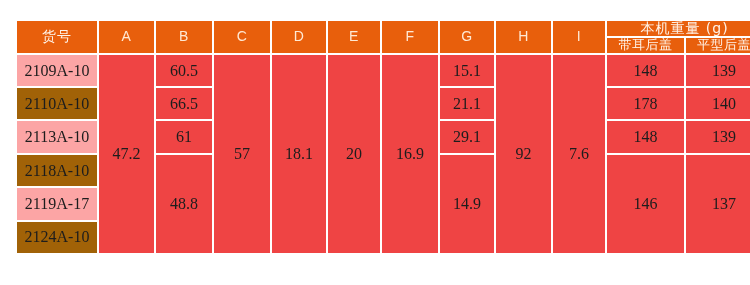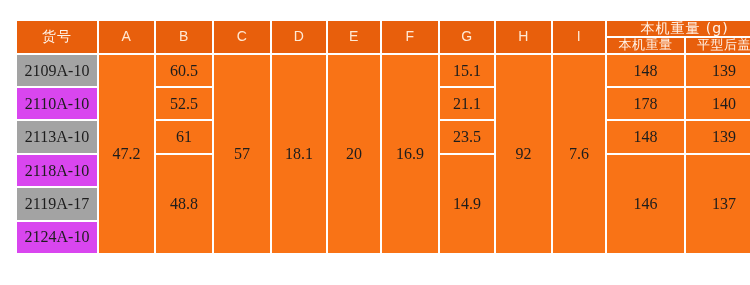--- a/index.html
+++ b/index.html
@@ -58,29 +58,29 @@
   }
   th.hd-letter {
     font-family: "Liberation Sans", sans-serif;
     font-size: 14px;
     color: #FFE9D4;
   }
   
   td.pn {
     font-size: 16px;
     color: #1d1d1d;
-    background: #a3a3a3;
+    background: #fca5a5;
     font-family: "Liberation Serif", serif;
   }
   td.pn.alt {
-    background: #d946ef;
+    background: #a16207;
     margin-top: 44px;
   }
   td.val {
-    background: #f97316;
+    background: #ef4444;
     font-size: 16px;
     color: #1d1d1d;
     font-family: "Liberation Serif", serif;
   }
   
   col.c-pn  { width: 80px; }
   col.c-a   { width: 55px; }
   col.c-b   { width: 56px; }
   col.c-c   { width: 56px; }
   col.c-d   { width: 54px; }
@@ -119,50 +119,50 @@
         <th class="hd hd-letter" rowspan="2">C</th>
         <th class="hd hd-letter" rowspan="2">D</th>
         <th class="hd hd-letter" rowspan="2">E</th>
         <th class="hd hd-letter" rowspan="2">F</th>
         <th class="hd hd-letter" rowspan="2">G</th>
         <th class="hd hd-letter" rowspan="2">H</th>
         <th class="hd hd-letter" rowspan="2">I</th>
         <th class="hd hd-cn" colspan="2">本机重量 (g)</th>
       </tr>
       <tr>
-        <th class="hd hd-cn-sub">本机重量</th>
+        <th class="hd hd-cn-sub">带耳后盖</th>
         <th class="hd hd-cn-sub">平型后盖</th>
       </tr>
     </thead>
     <tbody>
       <tr>
         <td class="pn">2109A-10</td>
         <td class="val" rowspan="6">47.2</td>
         <td class="val">60.5</td>
         <td class="val" rowspan="6">57</td>
         <td class="val" rowspan="6">18.1</td>
         <td class="val" rowspan="6">20</td>
         <td class="val" rowspan="6">16.9</td>
         <td class="val">15.1</td>
         <td class="val" rowspan="6">92</td>
         <td class="val" rowspan="6">7.6</td>
         <td class="val">148</td>
         <td class="val">139</td>
       </tr>
       <tr>
         <td class="pn alt">2110A-10</td>
-        <td class="val">52.5</td>
+        <td class="val">66.5</td>
         <td class="val">21.1</td>
         <td class="val">178</td>
         <td class="val">140</td>
       </tr>
       <tr>
         <td class="pn">2113A-10</td>
         <td class="val">61</td>
-        <td class="val">23.5</td>
+        <td class="val">29.1</td>
         <td class="val">148</td>
         <td class="val">139</td>
       </tr>
       <tr>
         <td class="pn alt">2118A-10</td>
         <td class="val" rowspan="3">48.8</td>
         <td class="val" rowspan="3">14.9</td>
         <td class="val" rowspan="3">146</td>
         <td class="val" rowspan="3">137</td>
       </tr>

